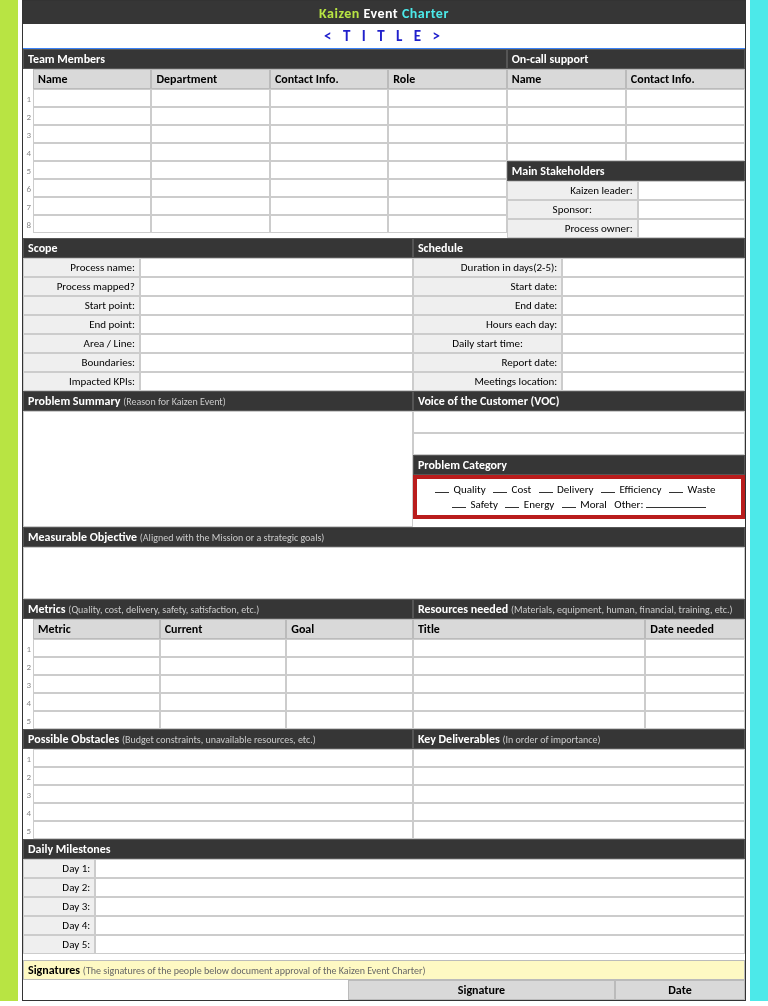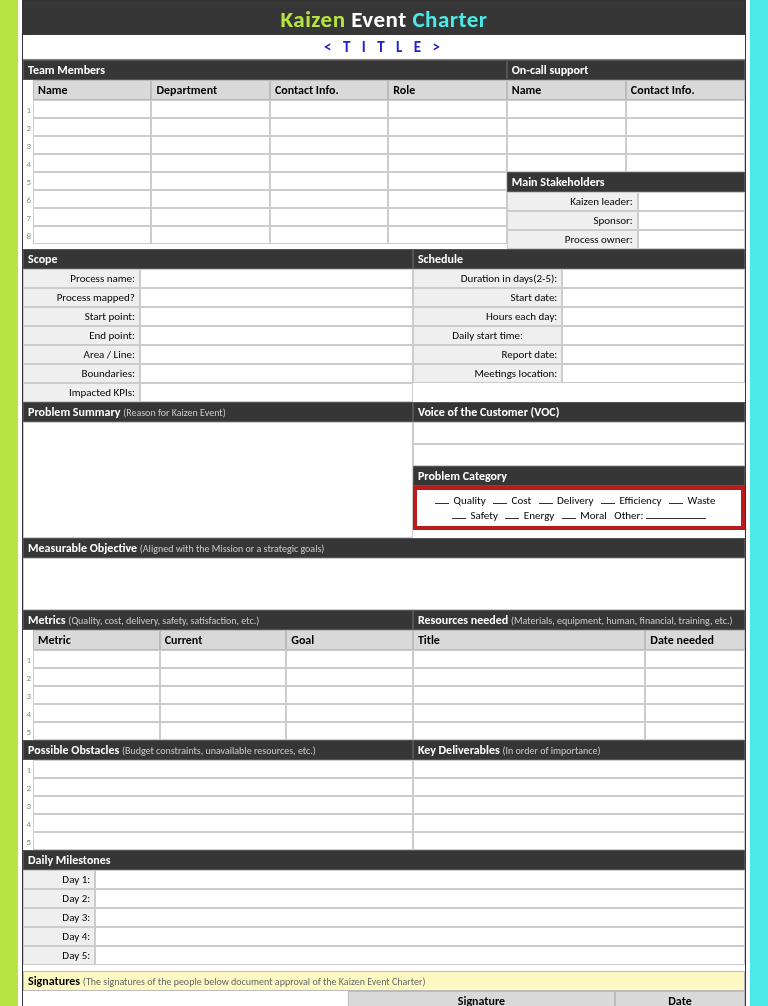--- a/index.html
+++ b/index.html
@@ -1,21 +1,21 @@
 <!DOCTYPE html>
 <html><head>
 <meta charset="utf-8">
 <style>
 * { box-sizing: border-box; margin: 0; padding: 0; }
 body { font-family: Calibri, Arial, sans-serif; font-size: 12px; background: #fff; }
 .page { width: 768px; margin: 0 auto; position: relative; }
 .stripe-left { position: absolute; left: 0; top: 0; width: 18px; height: 100%; background: #b8e443; }
 .stripe-right { position: absolute; right: 0; top: 0; width: 18px; height: 100%; background: #4ce9e9; }
 .content { margin-left: 22px; margin-right: 22px; border: 1px solid #333; }
-.banner { background: #363636; text-align: center; padding: 4px 0 2px 0; font-size: 23px; font-weight: bold; letter-spacing: 0.5px; }
+.banner { background: #363636; text-align: center; padding: 4px 0 2px 0; font-size: 14px; font-weight: bold; letter-spacing: 0.5px; }
 .banner .w1 { color: #b8e443; }
 .banner .w2 { color: #fff; }
 .banner .w3 { color: #4ce9e9; }
 .title-row { background: #fff; text-align: center; font-weight: bold; font-size: 15px; letter-spacing: 4px; color: #2020cc; padding: 3px 0; border-bottom: 1px solid #3b82f6; }
 .section-row { display: flex; }
 .dark { background: #363636; color: #fff; font-weight: bold; font-size: 12px; padding: 2px 4px; border: 1px solid #555; }
 .dark small { font-weight: normal; font-size: 10px; color: #ccc; }
 .light-head { background: #d9d9d9; font-weight: bold; font-size: 12px; padding: 2px 4px; border: 1px solid #bbb; }
 .cell { border: 1px solid #ccc; padding: 2px 4px; min-height: 18px; background: #fff; font-size: 11px; }
 .cell-gray { background: #efefef; text-align: right; }
@@ -132,21 +132,21 @@
     <div class="tbl-row">
             <div class="cell grow"></div>
             <div class="cell grow"></div>
           </div>
     <div class="dark">Main Stakeholders</div>
     <div class="tbl-row">
             <div class="cell cell-gray" style="flex:0 0 55%;">Kaizen leader:</div>
             <div class="cell grow"></div>
           </div>
     <div class="tbl-row">
-            <div class="cell cell-gray" style="flex:0 0 55%;">Sponsor:</div>
+            <div class="cell cell-gray" style="flex:0 0 55%;text-align:center;">Sponsor:</div>
             <div class="cell grow"></div>
           </div>
     <div class="tbl-row">
             <div class="cell cell-gray" style="flex:0 0 55%;">Process owner:</div>
             <div class="cell grow"></div>
           </div>
   </div>
 </div>
 
 <div class="section-row">
@@ -182,20 +182,24 @@
           </div>
   </div>
   <div style="flex:0 0 46%;">
     <div class="dark">Schedule</div>
     <div class="tbl-row">
             <div class="cell cell-gray" style="flex:0 0 45%;">Duration in days(2-5):</div>
             <div class="cell grow"></div>
           </div>
     <div class="tbl-row">
             <div class="cell cell-gray" style="flex:0 0 45%;">Start date:</div>
+            <div class="cell grow"></div>
+          </div>
+    <div class="tbl-row">
+            <div class="cell cell-gray" style="flex:0 0 45%;">End date:</div>
             <div class="cell grow"></div>
           </div>
     <div class="tbl-row">
             <div class="cell cell-gray" style="flex:0 0 45%;">Hours each day:</div>
             <div class="cell grow"></div>
           </div>
     <div class="tbl-row">
             <div class="cell cell-gray" style="flex:0 0 45%;text-align:center;">Daily start time:</div>
             <div class="cell grow"></div>
           </div>

